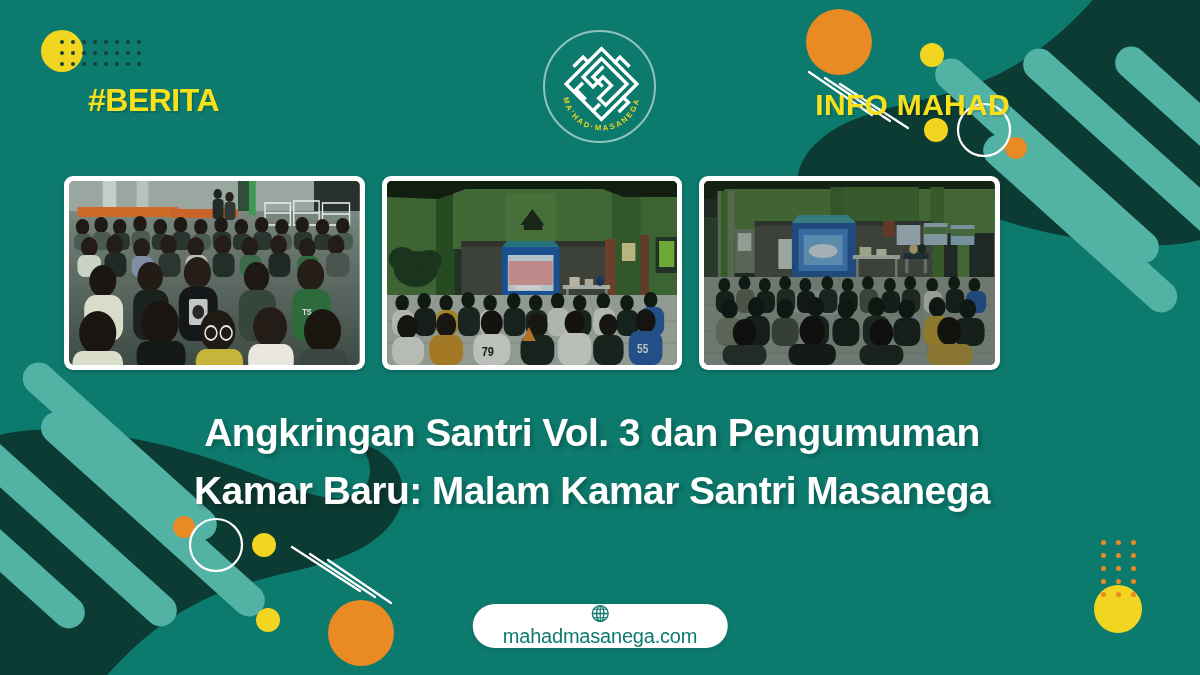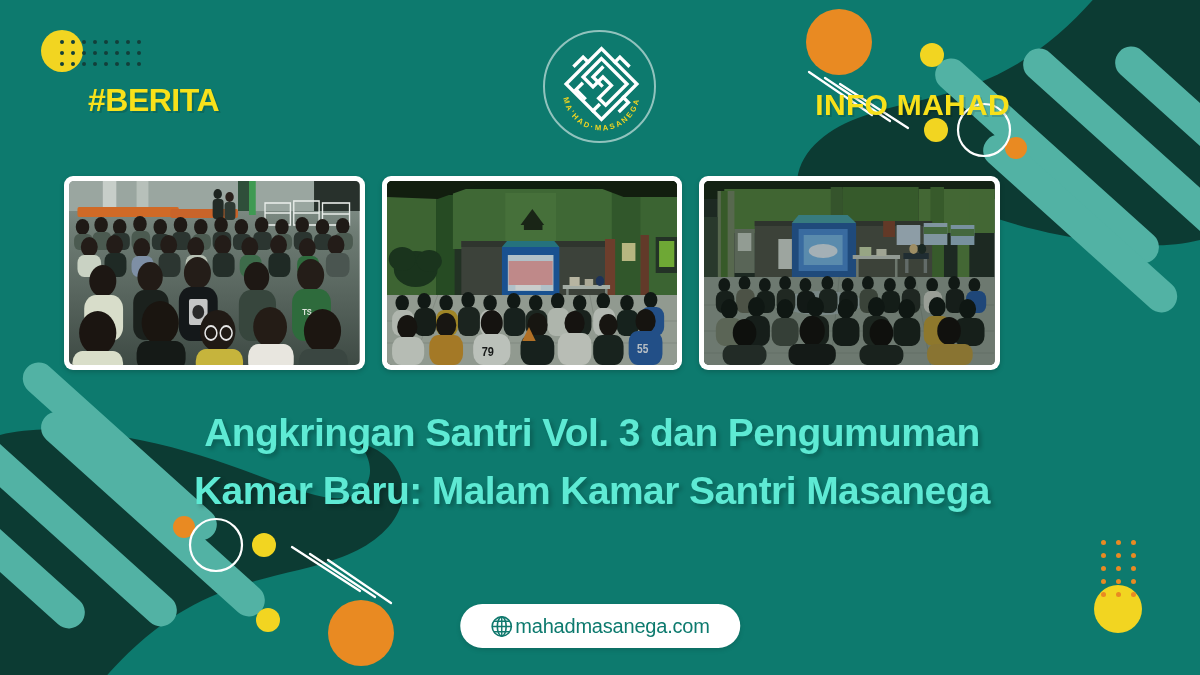--- a/index.html
+++ b/index.html
@@ -130,21 +130,21 @@
     overflow: hidden;
     position: relative;
   }
   .photo-inner svg { display: block; width: 100%; height: 100%; }
 
   
   .headline {
     position: absolute;
     left: 0; right: 16px; top: 404px;
     text-align: center;
-    color: #5eead4;
+    color: #ffffff;
     font-size: 39px;
     font-weight: bold;
     line-height: 1.48;
     letter-spacing: -0.6px;
     text-shadow: 3px 3px 4px rgba(0,0,0,.22);
     z-index: 6;
     padding: 0 80px;
   }
   .headline span { display: block; }
 
@@ -155,20 +155,21 @@
     transform: translateX(-50%);
     background: #ffffff;
     border-radius: 24px;
     height: 44px;
     padding: 0 30px;
     display: flex;
     align-items: center;
     gap: 2px;
     z-index: 6;
     box-shadow: 0 2px 5px rgba(0,0,0,.12);
+    flex-direction: column;
   }
   .url-pill .globe { display: block; width: 23px; height: 23px; }
   .url-pill .txt {
     font-size: 20px;
     color: #0d7a6e;
     font-weight: 400;
     letter-spacing: -0.2px;
   }
 </style>
 </head>

